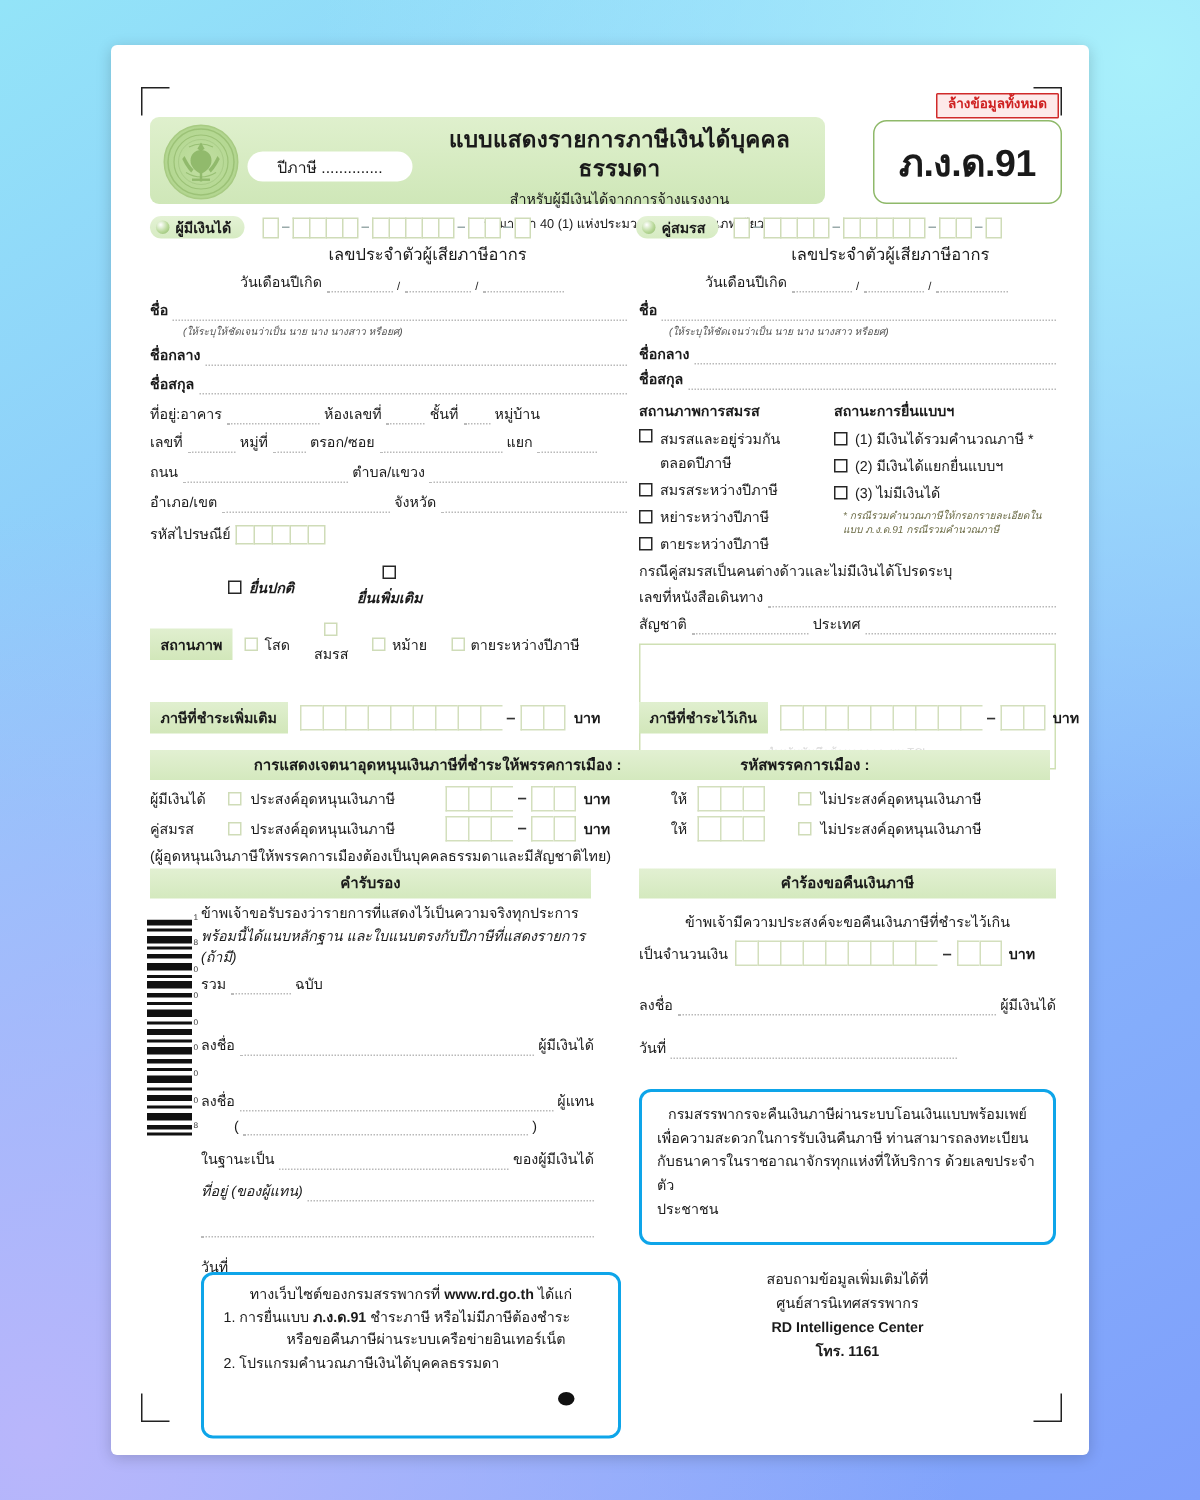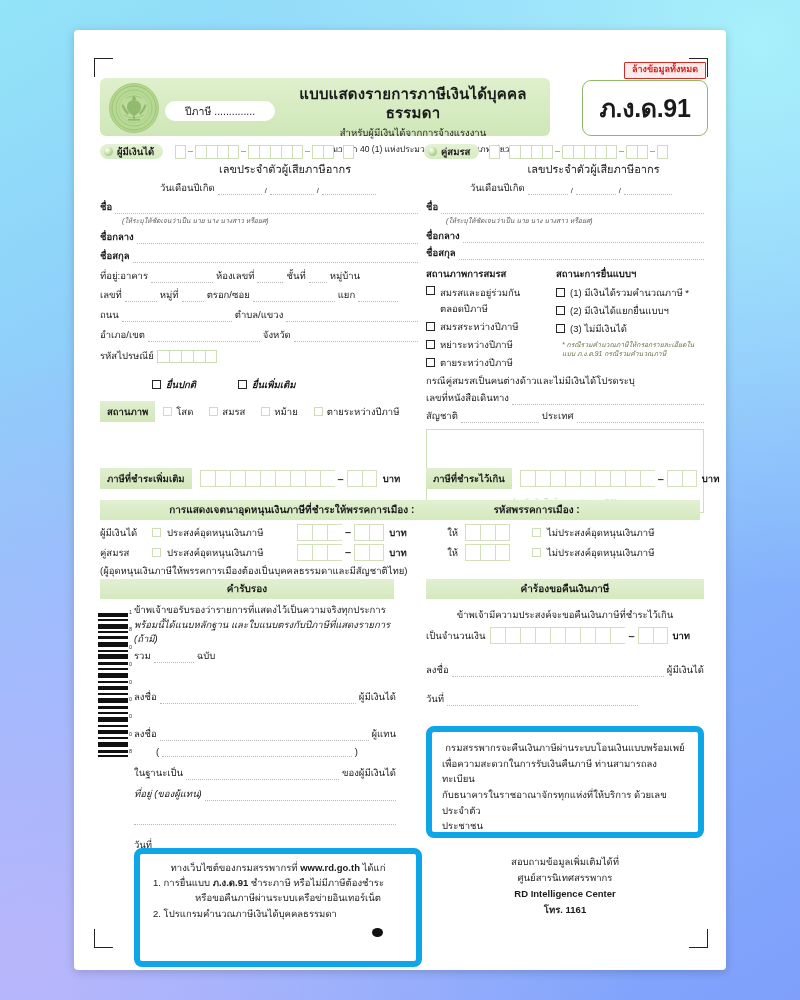--- a/index.html
+++ b/index.html
@@ -191,21 +191,21 @@
     width: 15px; height: 17px;
     border: 1px solid #d3dfbd;
     border-right: none;
     box-sizing: border-box;
     background: #fff;
   }
   .abox:last-child { border-right: 1px solid #d3dfbd; }
   .adash { margin: 0 3px; font-weight: bold; font-size: 11px; color: #333; }
 
   .noteframe {
-    border: 6px solid #0ea5e9;
+    border: 2px solid #0ea5e9;
     border-radius: 8px;
     background: #fff;
   }
   .tcl-box {
     border: 1px solid #cfe0b4;
     background: #fff;
     position: relative;
   }
   .tcl-wm {
     position: absolute;
@@ -415,33 +415,33 @@
             <i class="cell" style="height:13px;width:12px;"></i>
             <i class="cell" style="height:13px;width:12px;"></i>
       </span>
     </div>
 
     <div style="display:flex; margin-top:14px; margin-left:52px; gap:42px;">
       <label style="display:flex; align-items:center; gap:5px;">
         <i class="cbx"></i>
         <span class="lbl ital bold">ยื่นปกติ</span>
       </label>
-      <label style="display:flex; align-items:center; gap:5px;">
+      <label style="display:flex; align-items:center; gap:5px;flex-direction:column;">
         <i class="cbx"></i>
         <span class="lbl ital bold">ยื่นเพิ่มเติม</span>
       </label>
     </div>
 
     <div style="display:flex; align-items:center; margin-top:9px; gap:8px;">
       <span class="greenchip">สถานภาพ</span>
       <label style="display:flex; align-items:center; gap:4px;">
         <i class="cbx light"></i>
         <span class="lbl">โสด</span>
       </label>
-      <label style="display:flex; align-items:center; gap:4px; margin-left:8px;">
+      <label style="display:flex; align-items:center; gap:4px; margin-left:8px;flex-direction:column;">
         <i class="cbx light"></i>
         <span class="lbl">สมรส</span>
       </label>
       <label style="display:flex; align-items:center; gap:4px; margin-left:8px;">
         <i class="cbx light"></i>
         <span class="lbl">หม้าย</span>
       </label>
       <label style="display:flex; align-items:center; gap:4px; margin-left:8px;">
         <i class="cbx light"></i>
         <span class="lbl">ตายระหว่างปีภาษี</span>

